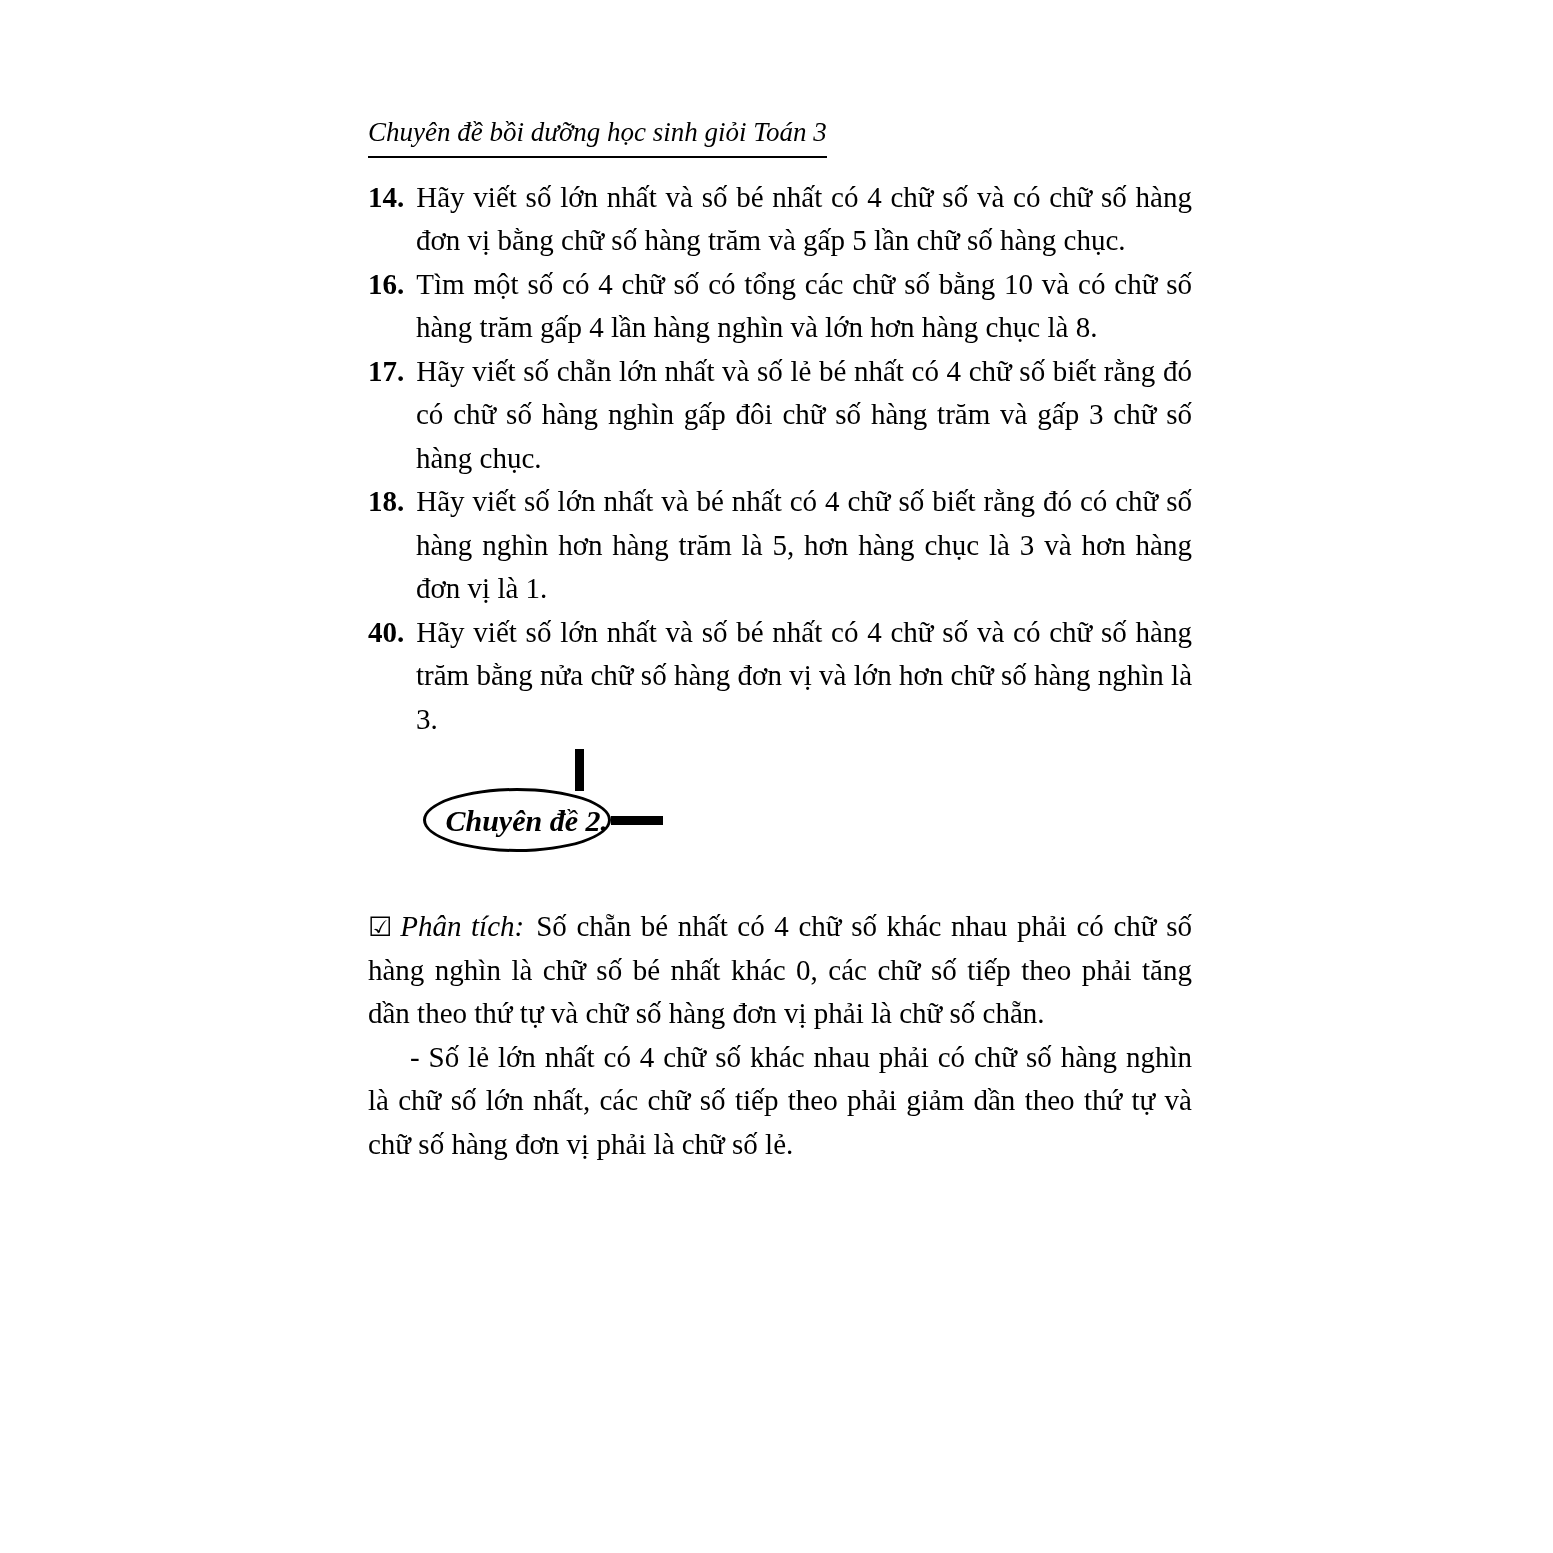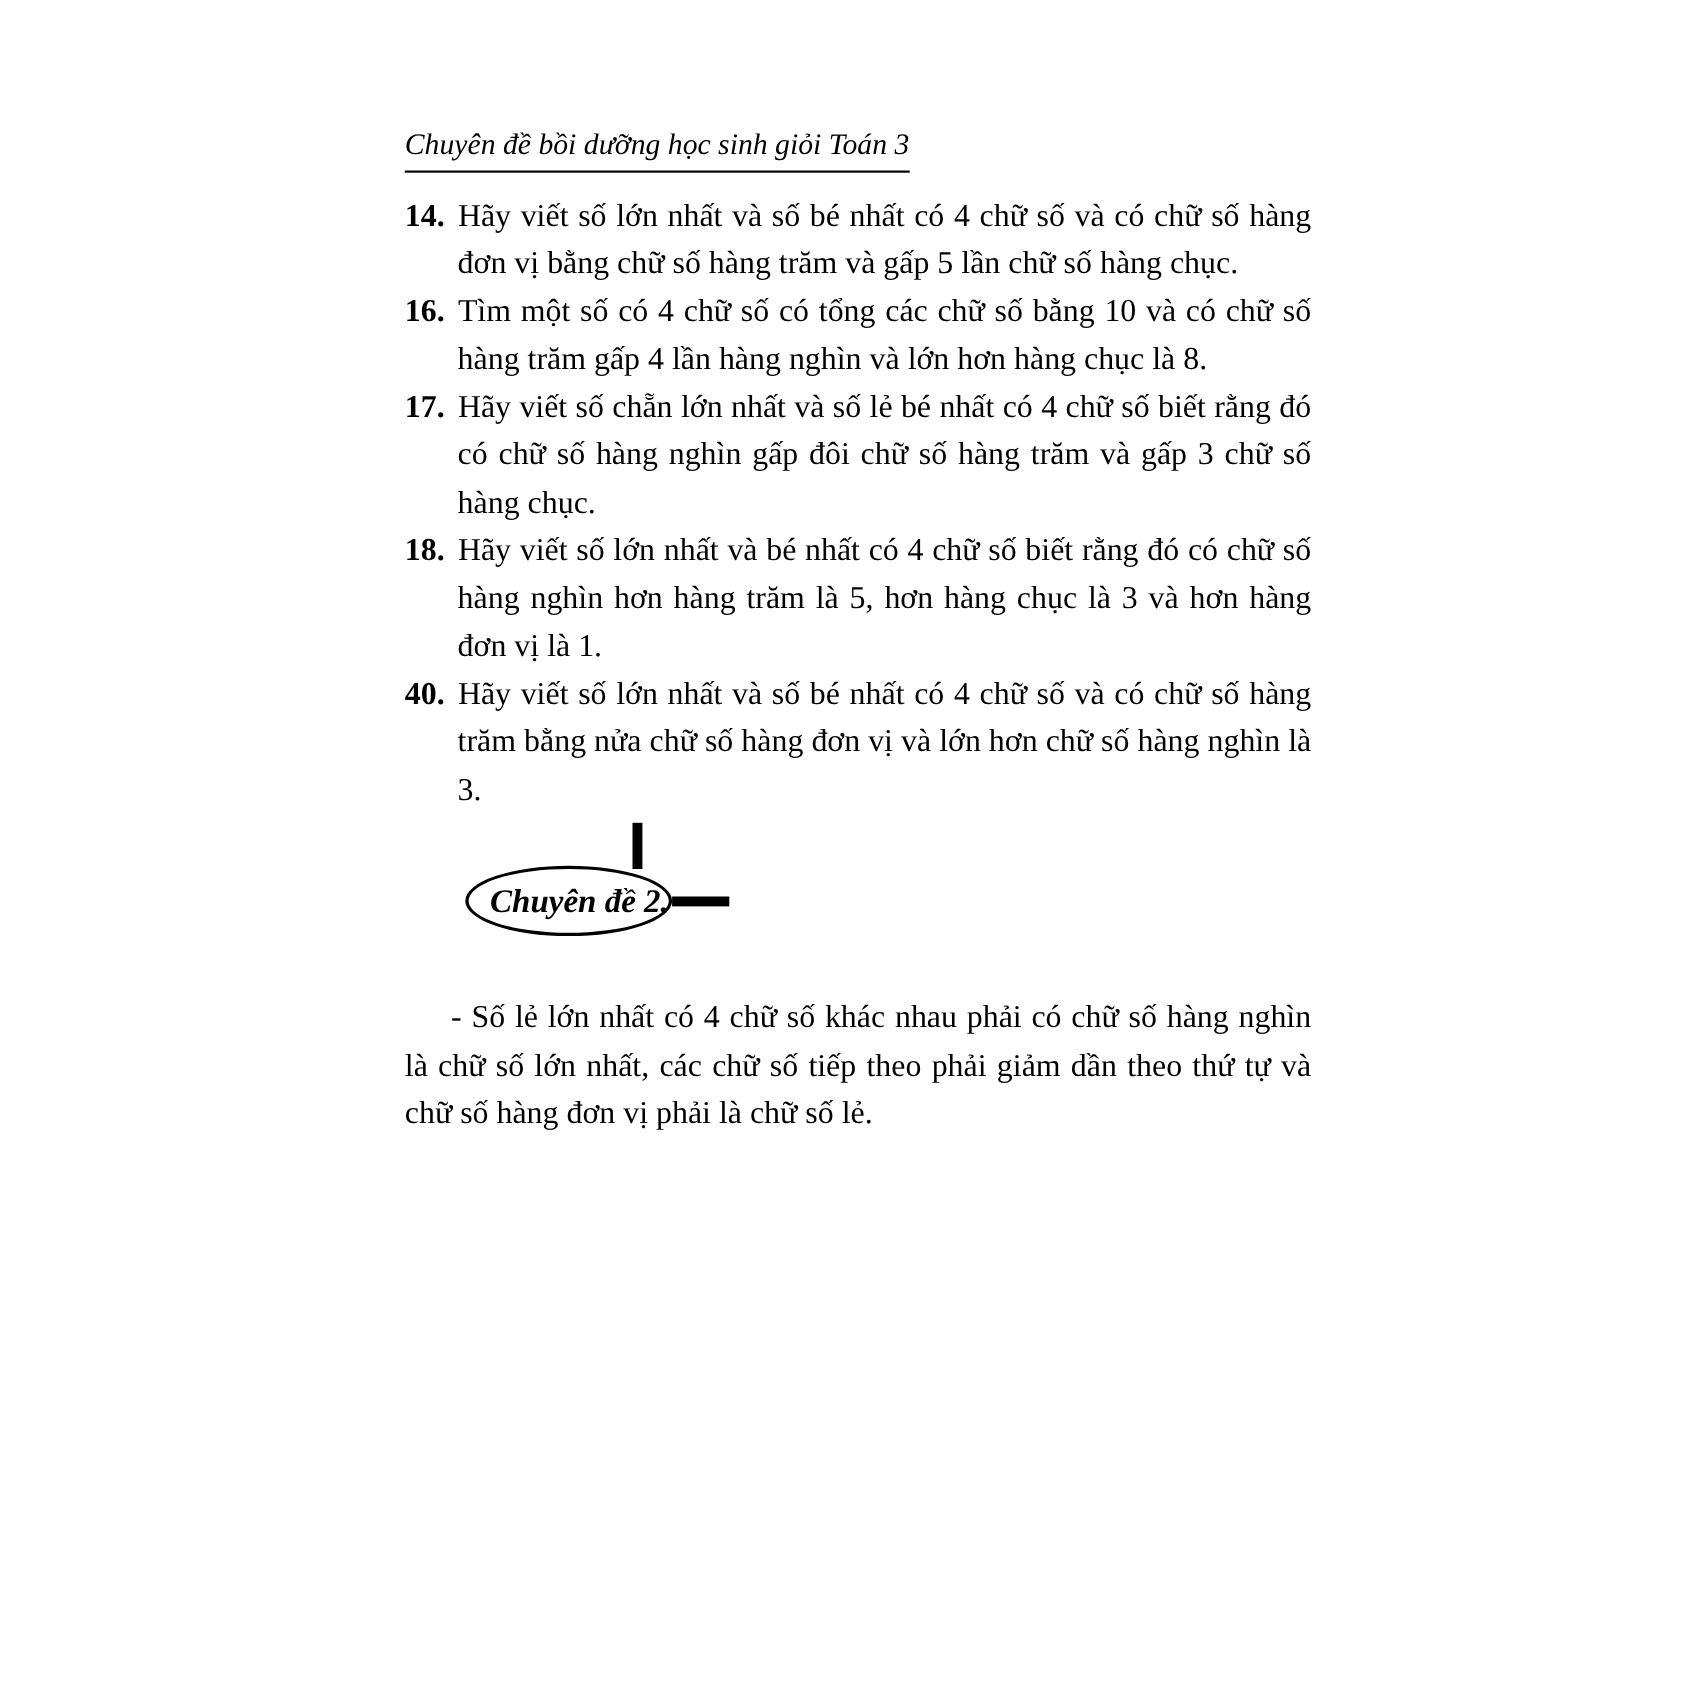--- a/index.html
+++ b/index.html
@@ -156,17 +156,20 @@
 
     <div class="banner">
       <div class="banner-tick"></div>
       <div class="banner-ellipse">
         <span>Chuyên đề 2.</span>
       </div>
       <div class="banner-connector"></div>
     </div>
 
 
+    <div class="analysis-para">
+      <span class="check-glyph">☑</span><span class="analysis-lead">Phân tích:</span><span>Số chẵn bé nhất có 4 chữ số khác nhau phải có chữ số hàng nghìn là chữ số bé nhất khác 0, các chữ số tiếp theo phải tăng dần theo thứ tự và chữ số hàng đơn vị phải là chữ số chẵn.</span>
+    </div>
 
     <div class="indent-para">- Số lẻ lớn nhất có 4 chữ số khác nhau phải có chữ số hàng nghìn là chữ số lớn nhất, các chữ số tiếp theo phải giảm dần theo thứ tự và chữ số hàng đơn vị phải là chữ số lẻ.</div>
 
   </div>
 </div>
 
 </body></html>

